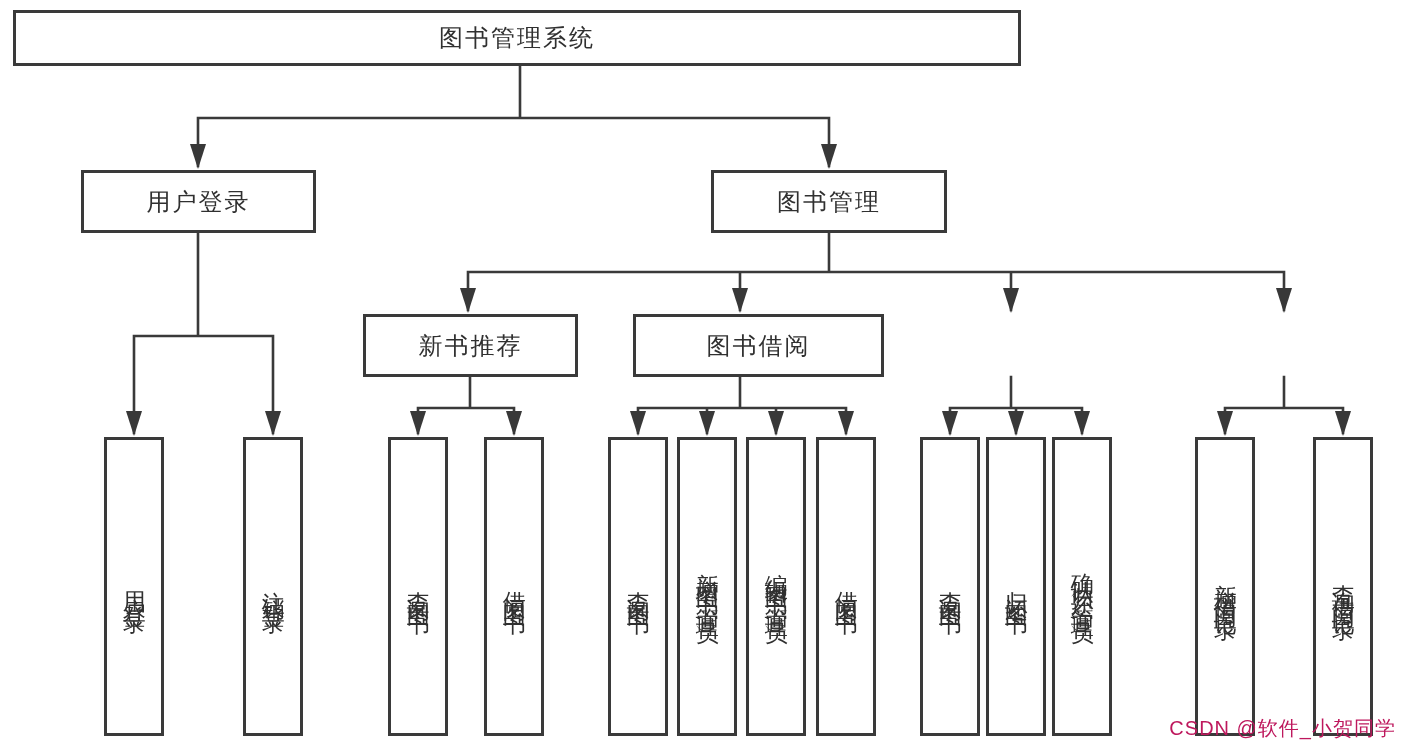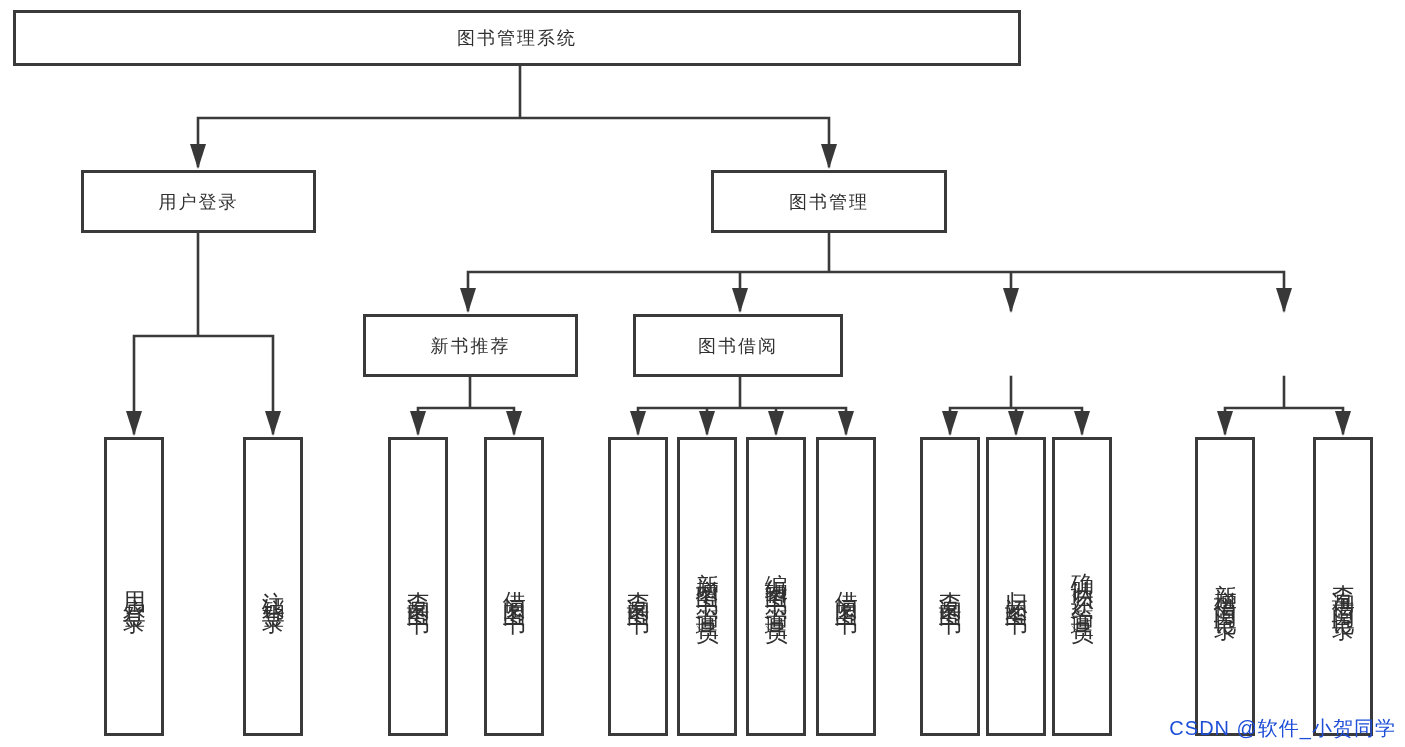--- a/index.html
+++ b/index.html
@@ -27,57 +27,57 @@
     box-sizing: border-box;
     background: #ffffff;
     border: 3px solid #3a3a3a;
     color: #303030;
     display: flex;
     align-items: center;
     justify-content: center;
     z-index: 2;
   }
   .hnode {
-    font-size: 18px;
+    font-size: 24px;
     letter-spacing: 2px;
     white-space: nowrap;
     text-align: right;
   }
   .vnode {
     writing-mode: vertical-rl;
     text-orientation: mixed;
     font-size: 23px;
     letter-spacing: 7px;
     line-height: 1.2;
   }
   
   .root   { left: 13px;  top: 10px;  width: 1008px; height: 56px; }
   
   .lv2    { top: 170px; height: 63px; }
   .b-user { left: 81px;  width: 235px; }
   .b-book { left: 711px; width: 236px; }
   
   .lv3    { top: 314px; height: 63px; }
   .b-rec  { left: 363px;  width: 215px; }
-  .b-bor  { left: 633px;  width: 210px; }
+  .b-bor  { left: 633px;  width: 251px; }
   .b-cur  { left: 902px;  width: 218px; }
   .b-his  { left: 1177px; width: 216px; }
   
   .lv4    { top: 437px; height: 299px; width: 60px; }
   .x-a1 { left: 104px; }  .x-a2 { left: 243px; }
   .x-b1 { left: 388px; }  .x-b2 { left: 484px; }
   .x-c1 { left: 608px; }  .x-c2 { left: 677px; }  .x-c3 { left: 746px; }  .x-c4 { left: 816px; }
   .x-d1 { left: 920px; }  .x-d2 { left: 986px; }  .x-d3 { left: 1052px; }
   .x-e1 { left: 1195px; } .x-e2 { left: 1313px; }
   .watermark {
     position: absolute;
     right: 9px;
     bottom: 5px;
     font-size: 20px;
-    color: #1d4ed8;
+    color: #be185d;
     letter-spacing: 1px;
     z-index: 3;
     white-space: nowrap;
   }
 </style>
 </head>
 <body>
 
 <div id="stage">
 

